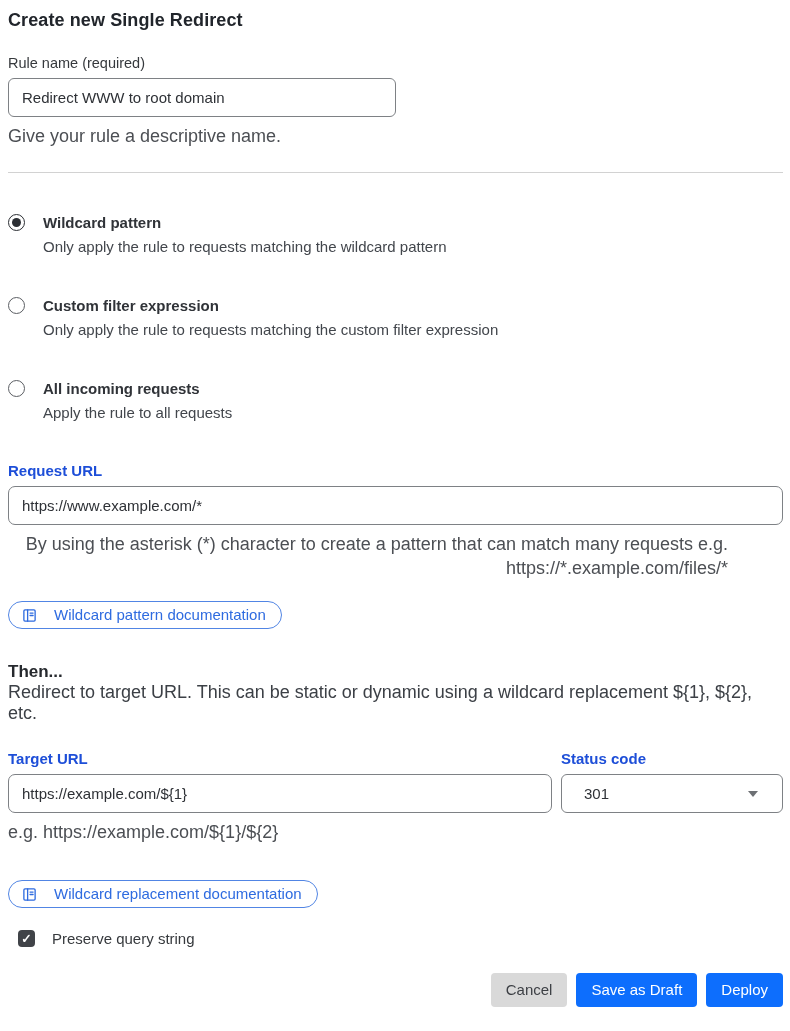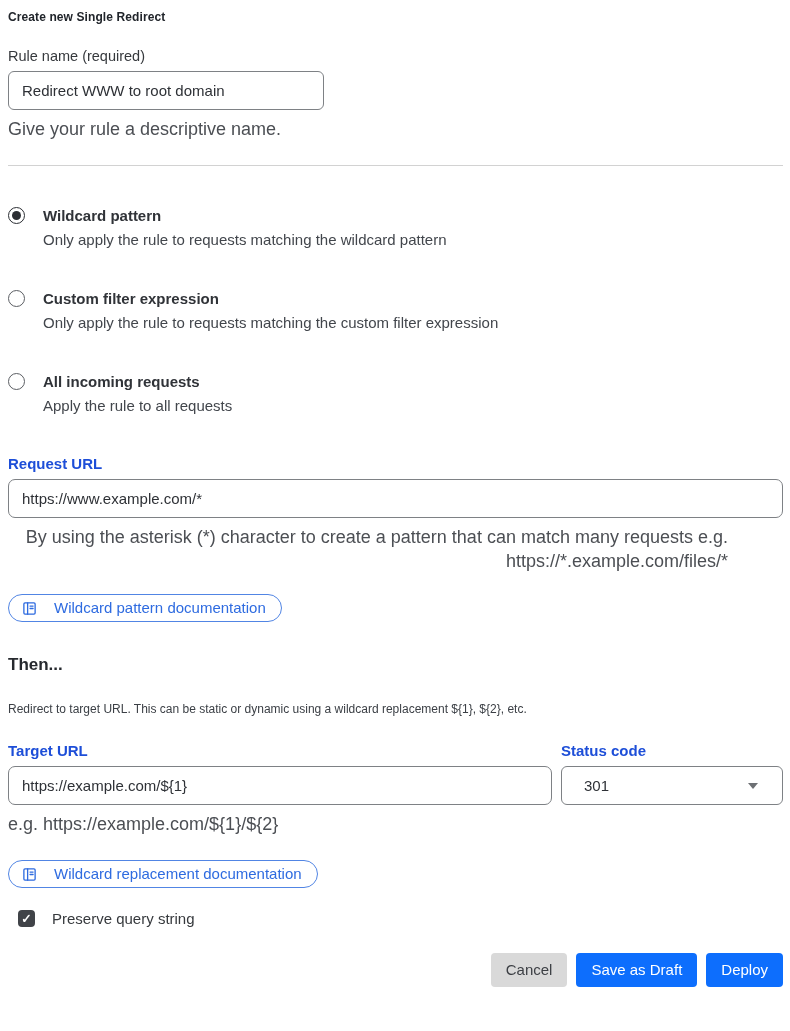--- a/index.html
+++ b/index.html
@@ -7,41 +7,41 @@
   body {
     width: 790px; height: 1031px;
     background: #ffffff;
     font-family: "Liberation Sans", sans-serif;
     color: #36393d;
     overflow: hidden;
   }
   .page { padding: 8px 7px 0 8px; }
 
   .page-title {
-    font-size: 12px; font-weight: 700; color: #21252b;
+    font-size: 18px; font-weight: 700; color: #21252b;
     margin: 2px 0 0 0; letter-spacing: 0.1px;
   }
 
   .field-label { font-size: 14.5px; color: #36393d; margin-top: 24px; }
   .field-label.bold { font-weight: 700; color: #1d4ed8; font-size: 15px; }
 
   .text-input {
     display: block;
     height: 39px;
     border: 1px solid #7e8185;
     border-radius: 6px;
     padding: 0 13px;
     font-family: "Liberation Sans", sans-serif;
     font-size: 15px;
     color: #2e3136;
     margin-top: 7px;
     background: #fff;
     outline: none;
   }
-  .rule-name-input { width: 316px; }
+  .rule-name-input { width: 388px; }
   .full-input { width: 100%; border-radius: 7px; }
 
   .help-text { font-size: 18px; color: #4c4f54; margin-top: 7px; line-height: 24px; }
 
   .divider { border: none; border-top: 1px solid #d2d2d2; margin: 24px 0 0 0; }
 
   .section-heading {
     font-size: 17px; font-weight: 700; color: #26292e;
     margin: 33px 0 0 0;
   }
@@ -72,21 +72,21 @@
     background: #ffffff;
     color: #2e6be0;
     font-family: "Liberation Sans", sans-serif;
     font-size: 15px;
     padding: 4px 15px 5px 13px;
     margin-top: 21px;
     cursor: pointer;
   }
   .doc-button svg { display: block; }
 
-  .then-paragraph { font-size: 12px; color: #3c4046; margin-top: 27px; }
+  .then-paragraph { font-size: 18px; color: #3c4046; }
 
   .row-2col { display: flex; gap: 9px; margin-top: 26px; }
   .col-target { flex: 0 0 544px; }
   .col-status { flex: 1 1 auto; }
   .row-2col .field-label { margin-top: 0; }
 
   .select-box {
     display: flex; align-items: center; justify-content: space-between;
     height: 39px;
     border: 1px solid #7e8185;
@@ -194,21 +194,21 @@
     </div>
     <div class="col-status">
       <div class="field-label bold">Status code</div>
       <div class="select-box">
         <span>301</span>
         <span class="caret-down"></span>
       </div>
     </div>
   </div>
 
-  <button class="doc-button" style="margin-top:24px;">
+  <button class="doc-button" style="margin-top:36px;">
     <span>
       <svg viewBox="0 0 16 16" width="15" height="15" fill="none" stroke="#2e6be0" stroke-width="1.4" stroke-linecap="round">
         <rect x="2" y="2" width="12" height="12" rx="1.2"></rect>
         <line x1="6" y1="2" x2="6" y2="14"></line>
         <line x1="8.6" y1="5.4" x2="11.8" y2="5.4"></line>
         <line x1="8.6" y1="8" x2="11.8" y2="8"></line>
       </svg>
     </span>
     <span>Wildcard replacement documentation</span>
   </button>

